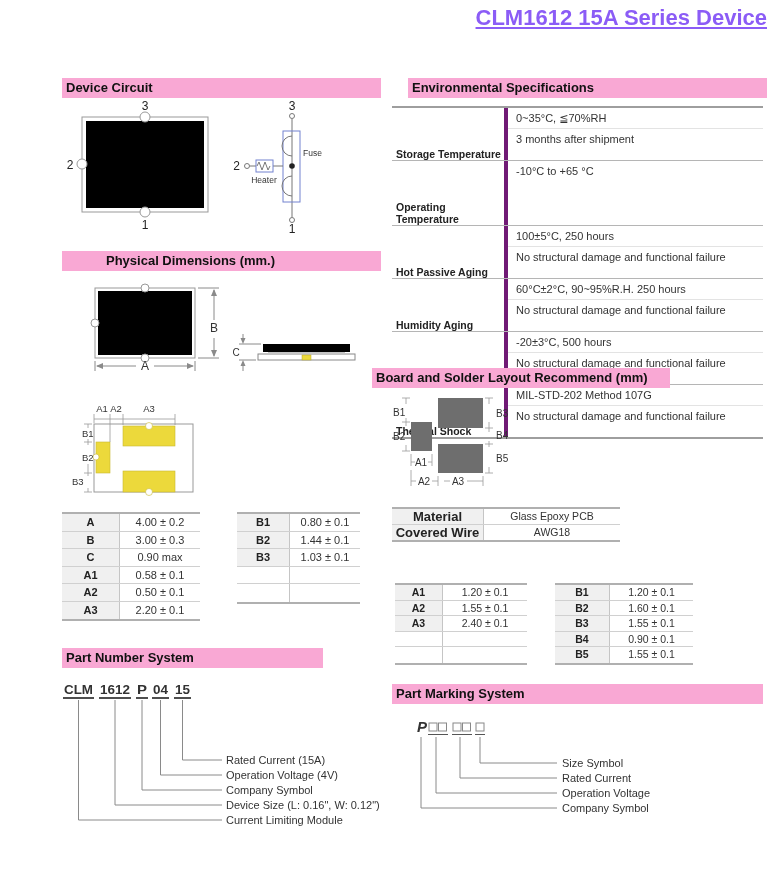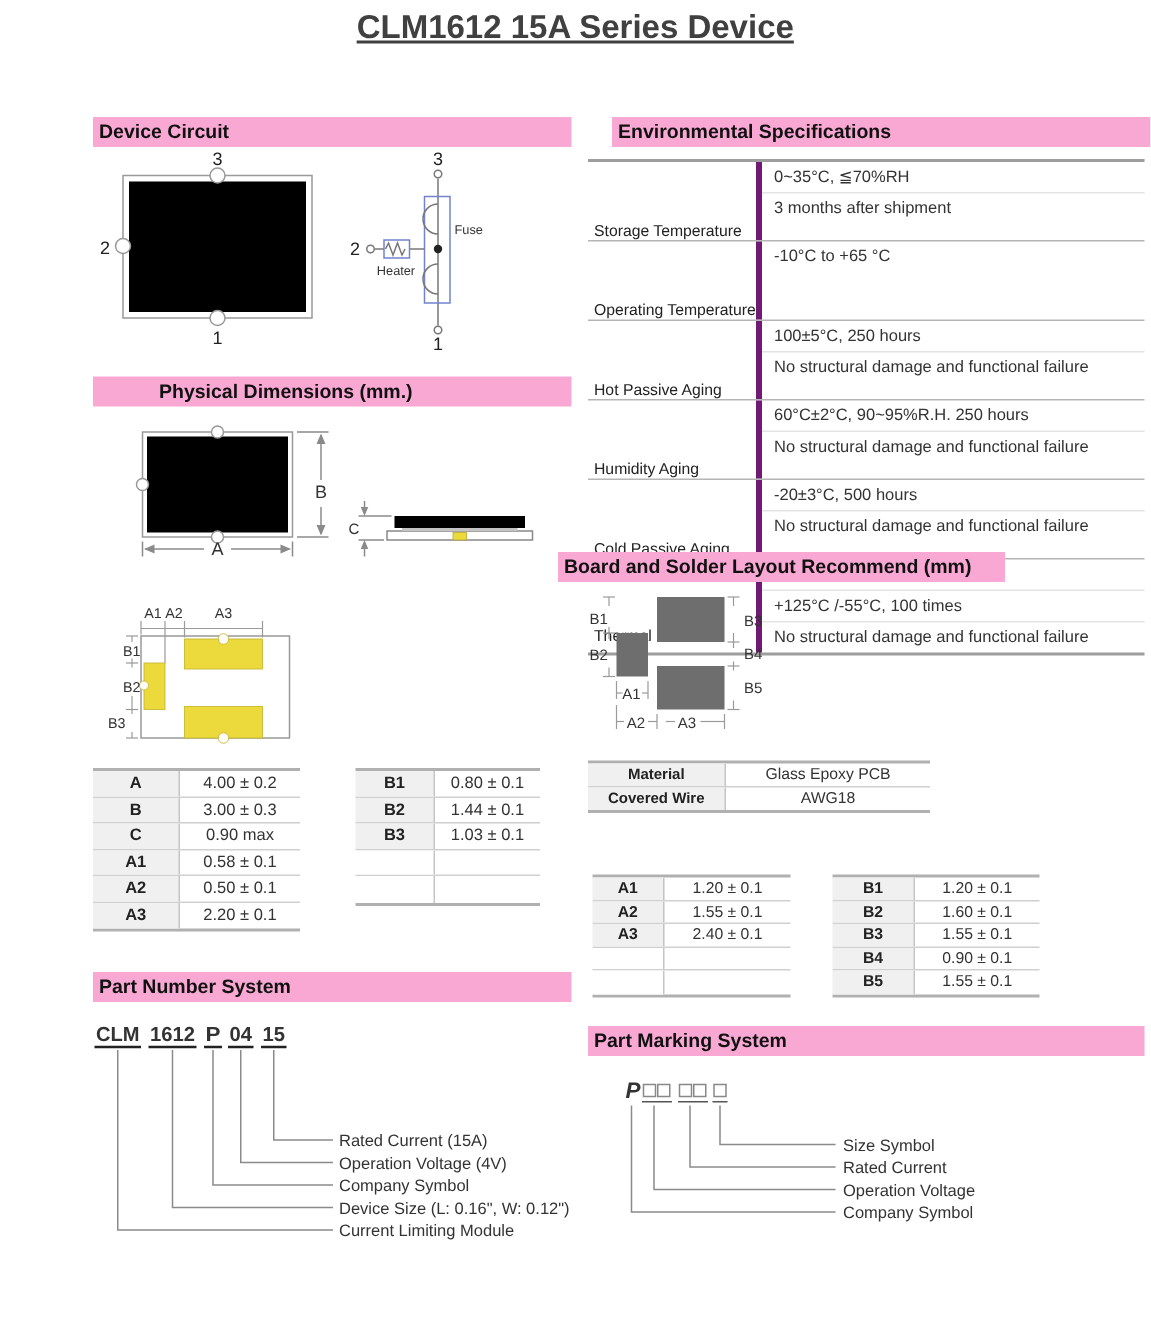--- a/index.html
+++ b/index.html
@@ -1,44 +1,44 @@
 <!DOCTYPE html>
 <html><head>
 <meta charset="utf-8">
 <style>
   html,body { margin:0; padding:0; background:#fff; }
   .page { position:relative; width:767px; height:896px; background:#fff;
           font-family:"Liberation Sans", sans-serif; color:#222; overflow:hidden; }
   .abs { position:absolute; }
-  .title { position:absolute; top:5px; left:0; width:100%; text-align:center;
-           font-size:22px; font-weight:bold; color:#404040; text-decoration:underline; }
+  .title { position:absolute; top:5px; left:0; width:100%; text-align:right;
+           font-size:22px; font-weight:bold; color:#8b5cf6; text-decoration:underline; }
   .sec-header { position:absolute; height:20px; background:#f9a8d4; color:#111;
                 font-size:13px; font-weight:bold; line-height:20px; padding-left:4px;
                 box-sizing:border-box; }
   
   .dim-table { position:absolute; border-top:2px solid #b0b0b0; border-bottom:2px solid #b0b0b0; }
   .dim-row { display:flex; border-bottom:1px solid #d0d0d0; box-sizing:border-box; }
   .dim-row:last-child { border-bottom:none; }
   .dim-label { background:#f0f0f0; font-weight:bold; text-align:center;
                border-right:1px solid #c5c5c5; box-sizing:border-box; color:#222; }
   .dim-value { flex:1; text-align:center; color:#333; }
   .rh17 .dim-row { height:17.5px; line-height:17.5px; font-size:11px; }
   .rh15 .dim-row { height:15.5px; line-height:15.5px; font-size:10.5px; }
   .empty-row .dim-label { background:#fff; }
   .t-abc .dim-label { width:58px; }
   .t-b3  .dim-label { width:53px; }
-  .t-mat .dim-label { width:92px; font-size:10px; }
+  .t-mat .dim-label { width:92px; font-size:13px; }
   .t-ra  .dim-label { width:48px; }
   .t-rb  .dim-label { width:55px; }
   
   .env-table { position:absolute; left:392px; top:106px; width:371px;
                border-top:2px solid #9e9e9e; border-bottom:2px solid #9e9e9e; }
   .env-group { display:flex; border-bottom:1px solid #b5b5b5; }
   .env-group:last-child { border-bottom:none; }
-  .env-label { width:112px; font-size:10.5px; font-weight:normal; display:flex;
+  .env-label { width:112px; font-size:10.5px; font-weight:bold; display:flex;
                align-items:center; padding-left:4px; box-sizing:border-box; color:#222;margin-top:40px; }
   .env-values { flex:1; border-left:4px solid #701a75; }
   .env-vline { height:20px; line-height:20px; font-size:11px; padding-left:8px; color:#333; }
   .env-vline + .env-vline { border-top:1px solid #e3e3e3; }
   svg text { font-family:"Liberation Sans", sans-serif; fill:#333; }
   svg .pin { font-size:12px; fill:#222; }
   svg .dimlbl { font-size:9.5px; }
   svg .callout { font-size:11px; }
   svg line, svg path.wire { stroke-linecap:butt; }
 </style>
@@ -208,21 +208,21 @@
     <div class="dim-row empty-row">
         <div class="dim-label"></div>
         <div class="dim-value"></div>
       </div>
     <div class="dim-row empty-row">
         <div class="dim-label"></div>
         <div class="dim-value"></div>
       </div>
   </div>
 
-  <div class="sec-header" style="left:62px; top:648px; width:319px;">Part Number System</div>
+  <div class="sec-header" style="left:62px; top:648px; width:261px;">Part Number System</div>
 
   <svg class="abs" style="left:62px; top:680px;" width="319" height="152" viewBox="0 0 319 152">
     <g font-size="13.5" font-weight="bold" fill="#222">
       <text x="2" y="14" textLength="29" lengthAdjust="spacingAndGlyphs">CLM</text>
       <text x="38" y="14" textLength="30" lengthAdjust="spacingAndGlyphs">1612</text>
       <text x="75" y="14" textLength="10" lengthAdjust="spacingAndGlyphs">P</text>
       <text x="91" y="14" textLength="15" lengthAdjust="spacingAndGlyphs">04</text>
       <text x="113" y="14" textLength="15" lengthAdjust="spacingAndGlyphs">15</text>
     </g>
     <g stroke="#222" stroke-width="1.6">
@@ -280,21 +280,20 @@
       <div class="env-label">Cold Passive Aging</div>
       <div class="env-values">
         <div class="env-vline">-20±3°C, 500 hours</div>
         <div class="env-vline">No structural damage and functional failure</div>
       </div>
     </div>
     <div class="env-group">
       <div class="env-label">Thermal Shock</div>
       <div class="env-values">
         <div class="env-vline">MIL-STD-202 Method 107G</div>
-        <div class="env-vline">+125°C /-55°C, 100 times</div>
         <div class="env-vline">No structural damage and functional failure</div>
       </div>
     </div>
   </div>
 
   <div class="sec-header" style="left:372px; top:368px; width:298px;">Board and Solder Layout Recommend (mm)</div>
 
   <svg class="abs" style="left:392px; top:392px;" width="210" height="108" viewBox="0 0 210 108">
     <g fill="#6e6e6e">
       <rect x="46" y="6" width="45" height="30"></rect>

